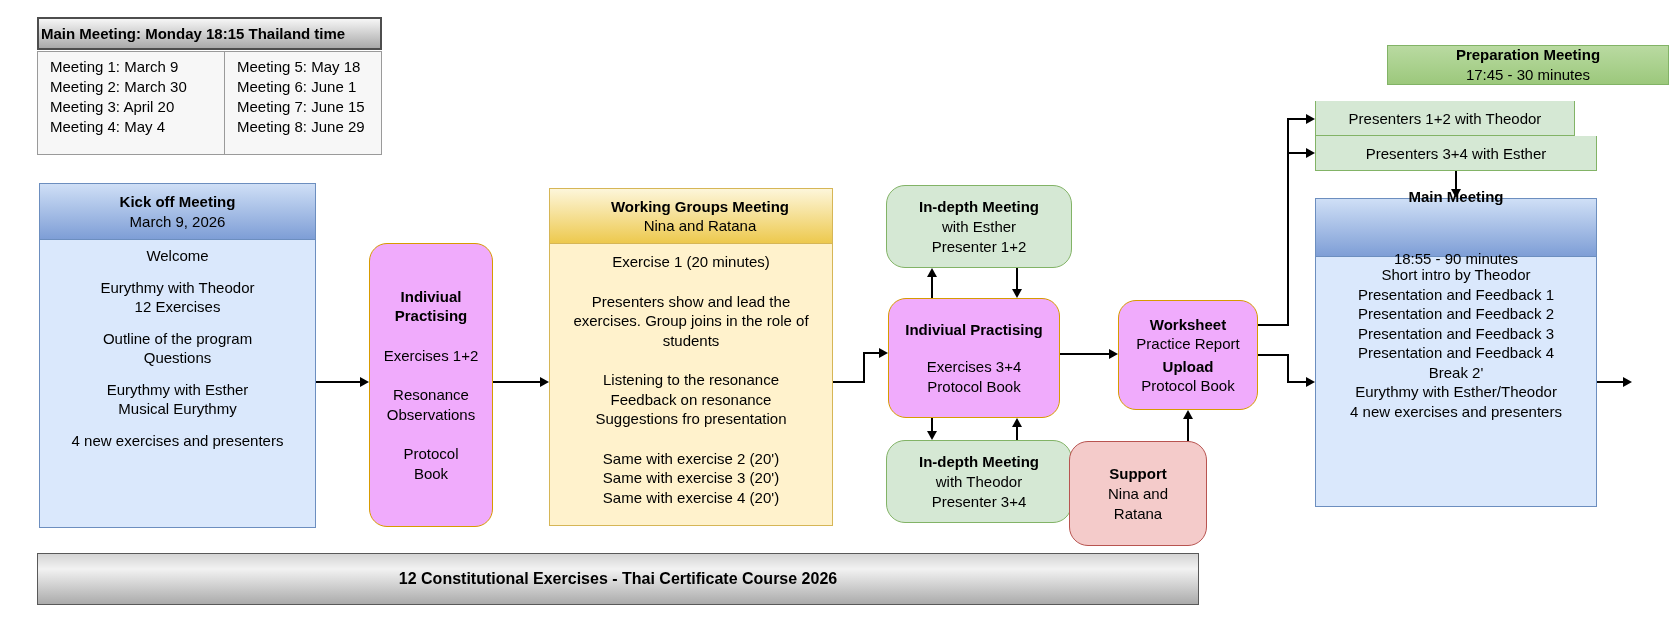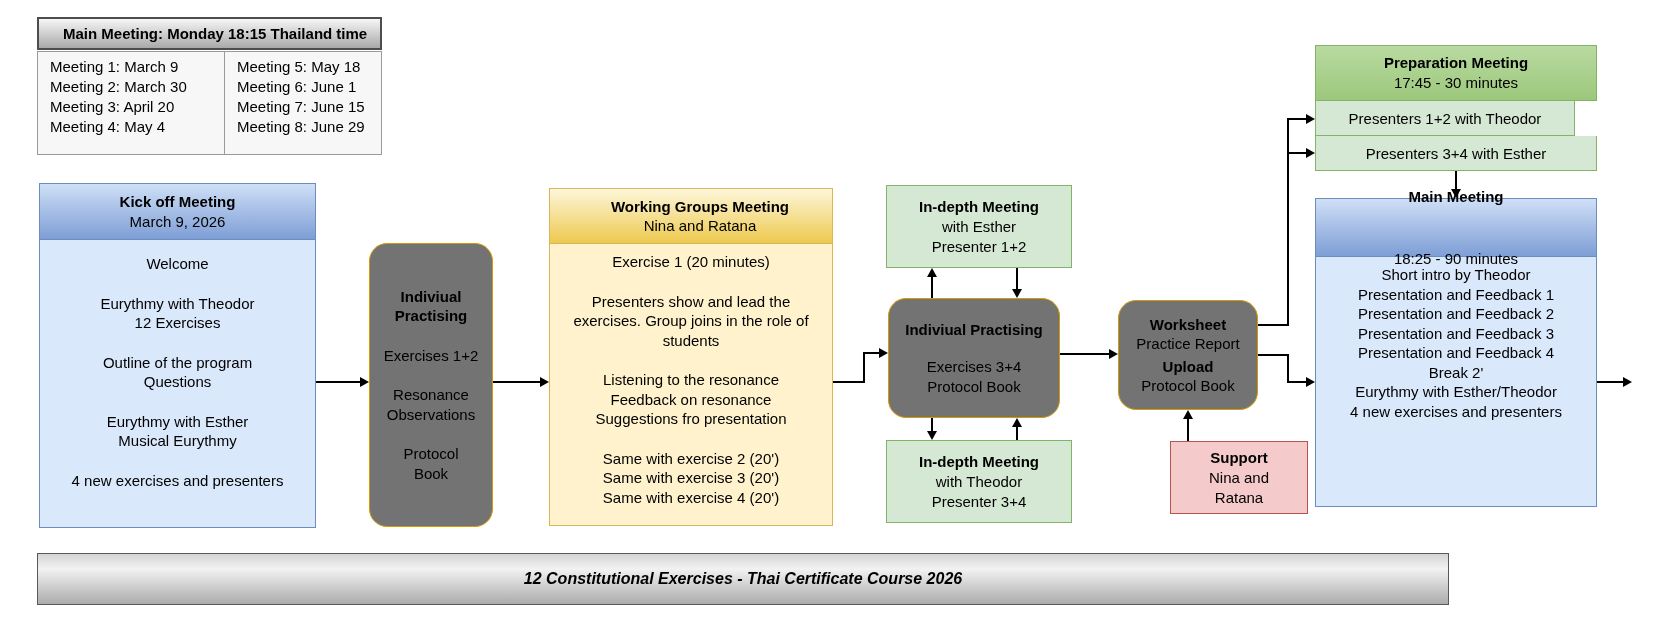--- a/index.html
+++ b/index.html
@@ -1,42 +1,42 @@
 <!DOCTYPE html>
 <html><head>
 <meta charset="utf-8">
 <style>
   html,body{margin:0;padding:0;background:#ffffff;}
   .canvas{position:relative;width:1680px;height:627px;background:#fff;overflow:hidden;
           font-family:"Liberation Sans",sans-serif;color:#000;}
   .abs{position:absolute;box-sizing:border-box;}
-  .ctr{text-align:center;}
+  .ctr{text-align:center;border-radius:19px;}
   .pre{white-space:pre-line;}
 
   
   .sched-hdr{background:linear-gradient(180deg,#f6f6f6 0%,#a9a9a9 100%);
              border:2px solid #4d4d4d;font-weight:bold;font-size:15px;
-             display:flex;align-items:center;padding-left:24px;}
+             display:flex;align-items:center;padding-left:2px;}
   .sched-body{background:#f7f7f7;border:1px solid #9a9a9a;display:flex;font-size:15px;}
   .sched-col{padding:5px 0 0 12px;line-height:20px;}
   .sched-col.left{width:174px;border-right:1px solid #9a9a9a;}
   .sched-col.right{flex:1;}
 
   
   .blue-box{background:#dae8fc;border:1px solid #6c8ebf;}
   .blue-hdr{background:linear-gradient(180deg,#cfdff6 0%,#7e9ed6 100%);
             border-bottom:1px solid #6c8ebf;display:flex;flex-direction:column;
             align-items:center;justify-content:center;line-height:19.5px;font-size:15px;}
   .yel-box{background:#fff2cc;border:1px solid #d6b656;}
   .yel-hdr{background:linear-gradient(180deg,#fdf6da 0%,#edc94e 100%);
            border-bottom:1px solid #d6b656;display:flex;flex-direction:column;
            align-items:center;justify-content:center;line-height:19.5px;font-size:15px;}
   .grn-box{background:#d5e8d4;border:1px solid #82b366;display:flex;flex-direction:column;
            align-items:center;justify-content:center;line-height:20px;font-size:15px;}
-  .org-box{background:#737373;border:1.5px solid #d79b00;border-radius:18px;
+  .org-box{background:#f0abfc;border:1.5px solid #d79b00;border-radius:18px;
            display:flex;flex-direction:column;align-items:center;justify-content:center;
            line-height:19.5px;font-size:15px;}
   .pnk-box{background:#f4cbca;border:1.5px solid #b85450;display:flex;flex-direction:column;
            align-items:center;justify-content:center;line-height:20px;font-size:15px;}
   .body-col{display:flex;flex-direction:column;align-items:center;font-size:15px;line-height:19.5px;}
   .b{font-weight:bold;}
   .p{margin:0;}
 
   
   .prep-hdr{background:linear-gradient(180deg,#b9daa1 0%,#9cc87c 100%);
@@ -79,21 +79,21 @@
       <div>Meeting 7: June 15</div>
       <div>Meeting 8: June 29</div>
     </div>
   </div>
 
   <div class="abs blue-box" style="left:39px;top:183px;width:277px;height:345px;">
     <div class="blue-hdr" style="height:55px;">
       <div class="b">Kick off Meeting</div>
       <div>March 9, 2026</div>
     </div>
-    <div class="body-col ctr" style="padding-top:14px;gap:20px;">
+    <div class="body-col ctr" style="padding-top:6px;gap:12px;">
       <div class="p pre">Welcome</div>
       <div class="p pre">Eurythmy with Theodor
 12 Exercises</div>
       <div class="p pre">Outline of the program
 Questions</div>
       <div class="p pre">Eurythmy with Esther
 Musical Eurythmy</div>
       <div class="p pre">4 new exercises and presenters</div>
     </div>
   </div>
@@ -147,51 +147,51 @@
     <div class="p">
       <div class="b">Worksheet</div>
       <div>Practice Report</div>
     </div>
     <div class="p">
       <div class="b">Upload</div>
       <div>Protocol Book</div>
     </div>
   </div>
 
-  <div class="abs pnk-box ctr" style="left:1170px;top:441px;width:138px;height:73px;">
+  <div class="abs pnk-box ctr" style="left:1069px;top:441px;width:138px;height:105px;">
     <div class="b">Support</div>
     <div class="pre">Nina and
 Ratana</div>
   </div>
 
-  <div class="abs prep-hdr" style="left:1315px;top:45px;width:282px;height:56px;">
+  <div class="abs prep-hdr" style="left:1387px;top:45px;width:282px;height:40px;">
     <div class="b">Preparation Meeting</div>
     <div>17:45 - 30 minutes</div>
   </div>
   <div class="abs prep-row" style="left:1315px;top:101px;width:260px;height:35px;">Presenters 1+2 with Theodor</div>
   <div class="abs prep-row" style="left:1315px;top:136px;width:282px;height:35px;">Presenters 3+4 with Esther</div>
 
   <div class="abs blue-box" style="left:1315px;top:198px;width:282px;height:309px;">
     <div class="blue-hdr" style="height:57px;gap:42px;">
       <div class="b">Main Meeting</div>
-      <div>18:25 - 90 minutes</div>
+      <div>18:55 - 90 minutes</div>
     </div>
     <div class="body-col ctr" style="padding-top:8px;">
       <div class="p pre">Short intro by Theodor</div>
       <div class="p pre">Presentation and Feedback 1
 Presentation and Feedback 2
 Presentation and Feedback 3
 Presentation and Feedback 4</div>
       <div class="p pre">Break 2'</div>
       <div class="p pre">Eurythmy with Esther/Theodor</div>
       <div class="p pre">4 new exercises and presenters</div>
     </div>
   </div>
 
-  <div class="abs banner" style="left:37px;top:553px;width:1412px;height:52px;font-style:italic;">
+  <div class="abs banner" style="left:37px;top:553px;width:1162px;height:52px;">
     <span>12 Constitutional Exercises - Thai Certificate Course 2026</span>
   </div>
 
   <div class="seg h" style="left:316px;top:381px;width:44px;"></div>
   <div class="ah r" style="left:360px;top:377px;"></div>
 
   <div class="seg h" style="left:493px;top:381px;width:47px;"></div>
   <div class="ah r" style="left:540px;top:377px;"></div>
 
   <div class="seg h" style="left:833px;top:381px;width:32px;"></div>

